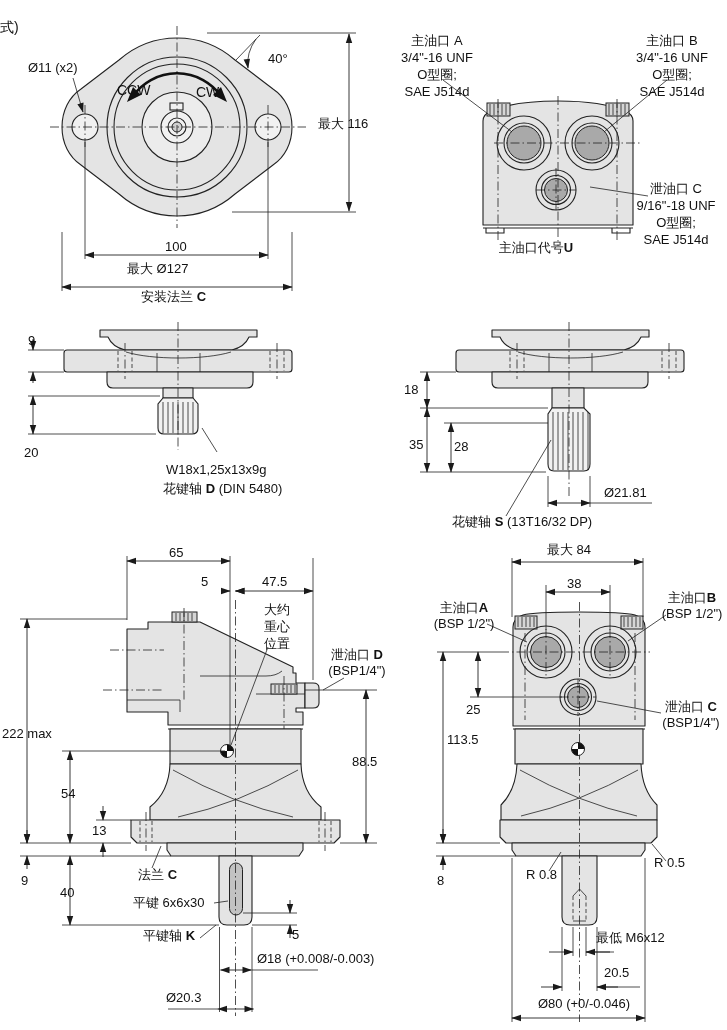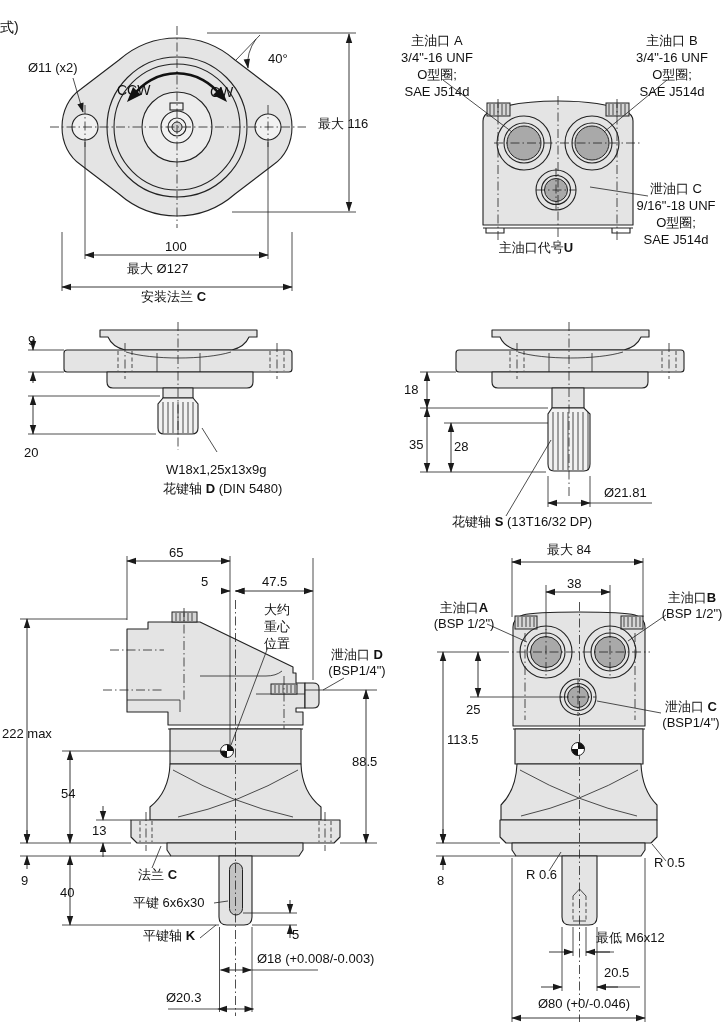--- a/index.html
+++ b/index.html
@@ -204,21 +204,21 @@
     <line class="dim" x1="512" y1="1018" x2="645" y2="1018" marker-start="url(#arr)" marker-end="url(#arr)"></line>
     <path class="t" d="M487,624 L527,642 M666,615 L628,641 M597,701 L661,713 M549,871 L561,852 M666,861 L652,844"></path>
   </g>
 </svg>
 
 <div class="lbl" style="left:0px;top:19px;font-size:14px">式)</div>
 
 <div class="lbl" style="left:28px;top:60px">Ø11 (x2)</div>
 <div class="lbl" style="left:268px;top:51px">40°</div>
 <div class="lbl bold" style="left:117px;top:82px">CCW</div>
-<div class="lbl bold" style="left:210px;top:84px">CW</div>
+<div class="lbl bold" style="left:196px;top:84px">CW</div>
 <div class="lbl" style="left:318px;top:116px">最大 116</div>
 <div class="lbl" style="left:165px;top:239px">100</div>
 <div class="lbl" style="left:127px;top:261px">最大 Ø127</div>
 <div class="lbl" style="left:141px;top:289px"><span>安装法兰</span> <b>C</b></div>
 
 <div class="lbl ctr" style="left:437px;top:32px;line-height:17px">
   <div>主油口 A</div>
       <div>3/4"-16 UNF</div>
   <div>O型圈;</div>
       <div>SAE J514d</div>
@@ -283,19 +283,19 @@
   <div><span>主油口</span><b>B</b></div>
   <div>(BSP 1/2")</div>
 </div>
 <div class="lbl ctr" style="left:691px;top:699px;line-height:16px">
   <div><span>泄油口</span> <b>C</b></div>
   <div>(BSP1/4")</div>
 </div>
 <div class="lbl" style="left:466px;top:702px">25</div>
 <div class="lbl" style="left:447px;top:732px">113.5</div>
 <div class="lbl" style="left:437px;top:873px">8</div>
-<div class="lbl" style="left:526px;top:867px">R 0.6</div>
+<div class="lbl" style="left:526px;top:867px">R 0.8</div>
 <div class="lbl" style="left:654px;top:855px">R 0.5</div>
 <div class="lbl" style="left:596px;top:930px">最低 M6x12</div>
 <div class="lbl" style="left:604px;top:965px">20.5</div>
 <div class="lbl" style="left:538px;top:996px">Ø80 (+0/-0.046)</div>
 
 </div>
 
 </body></html>

